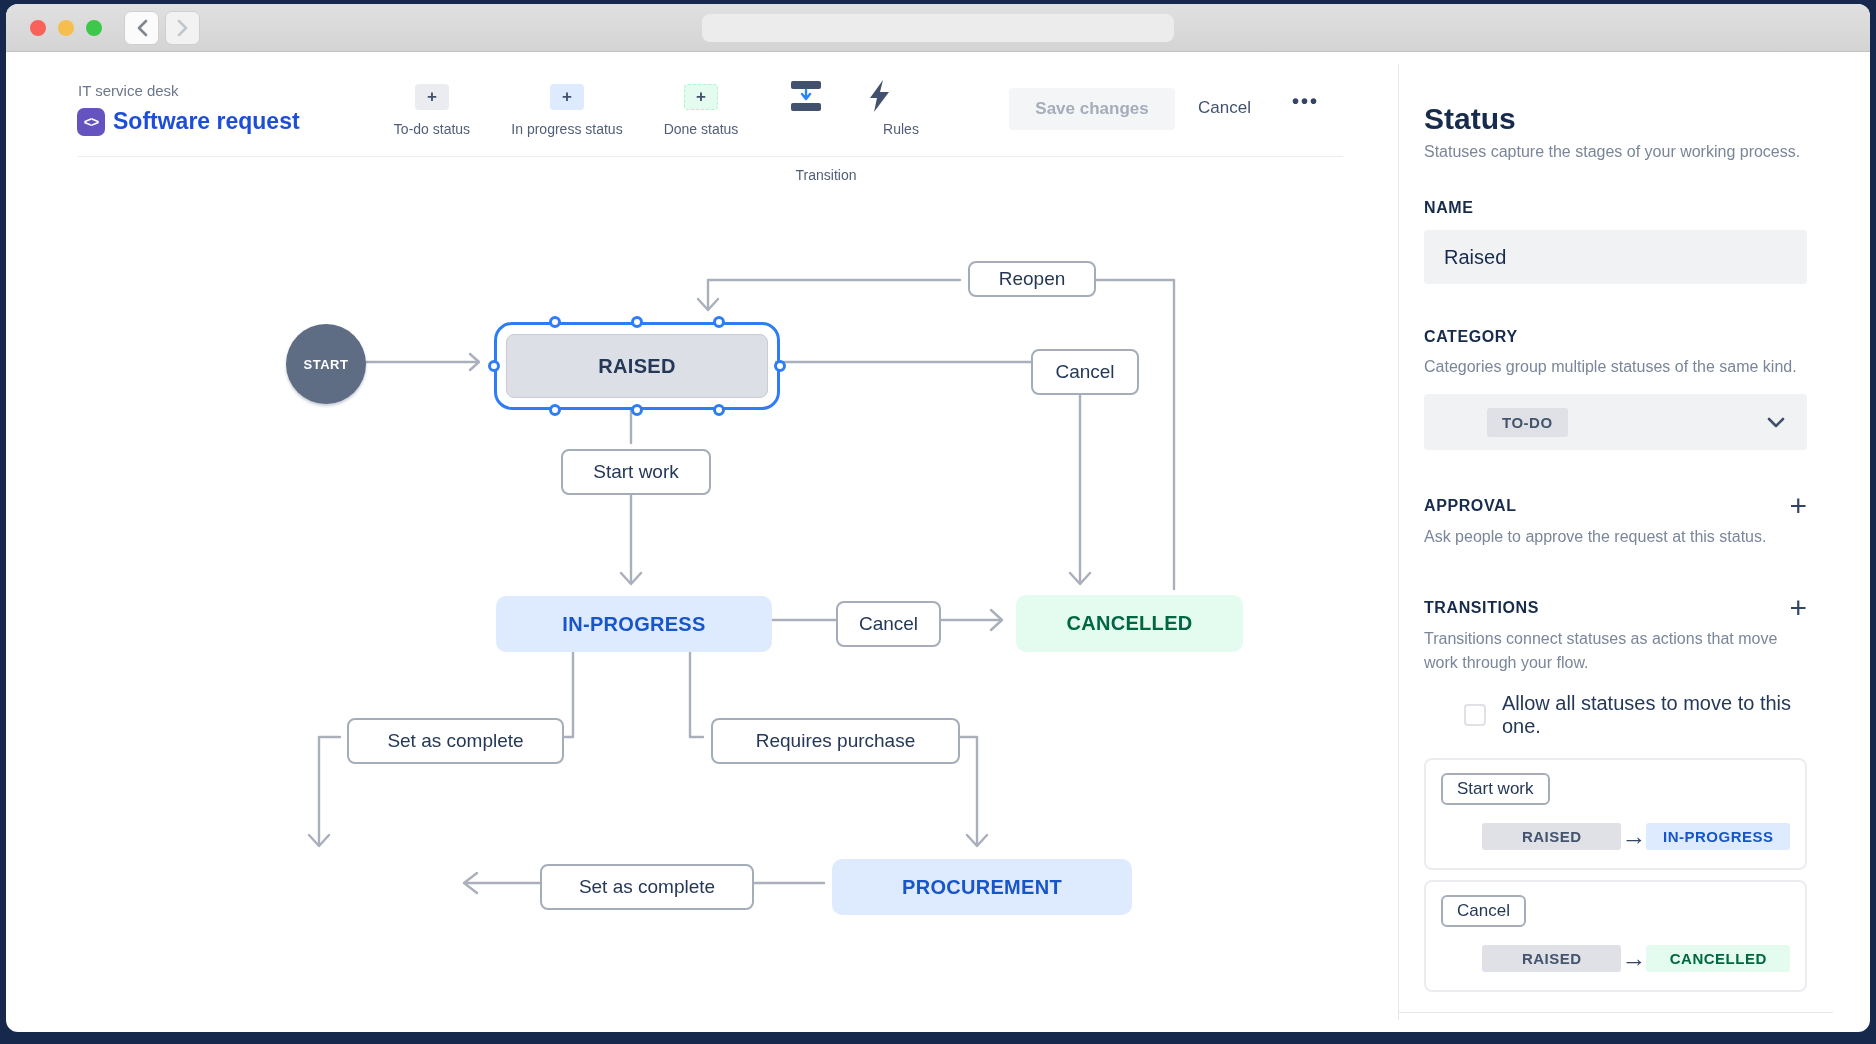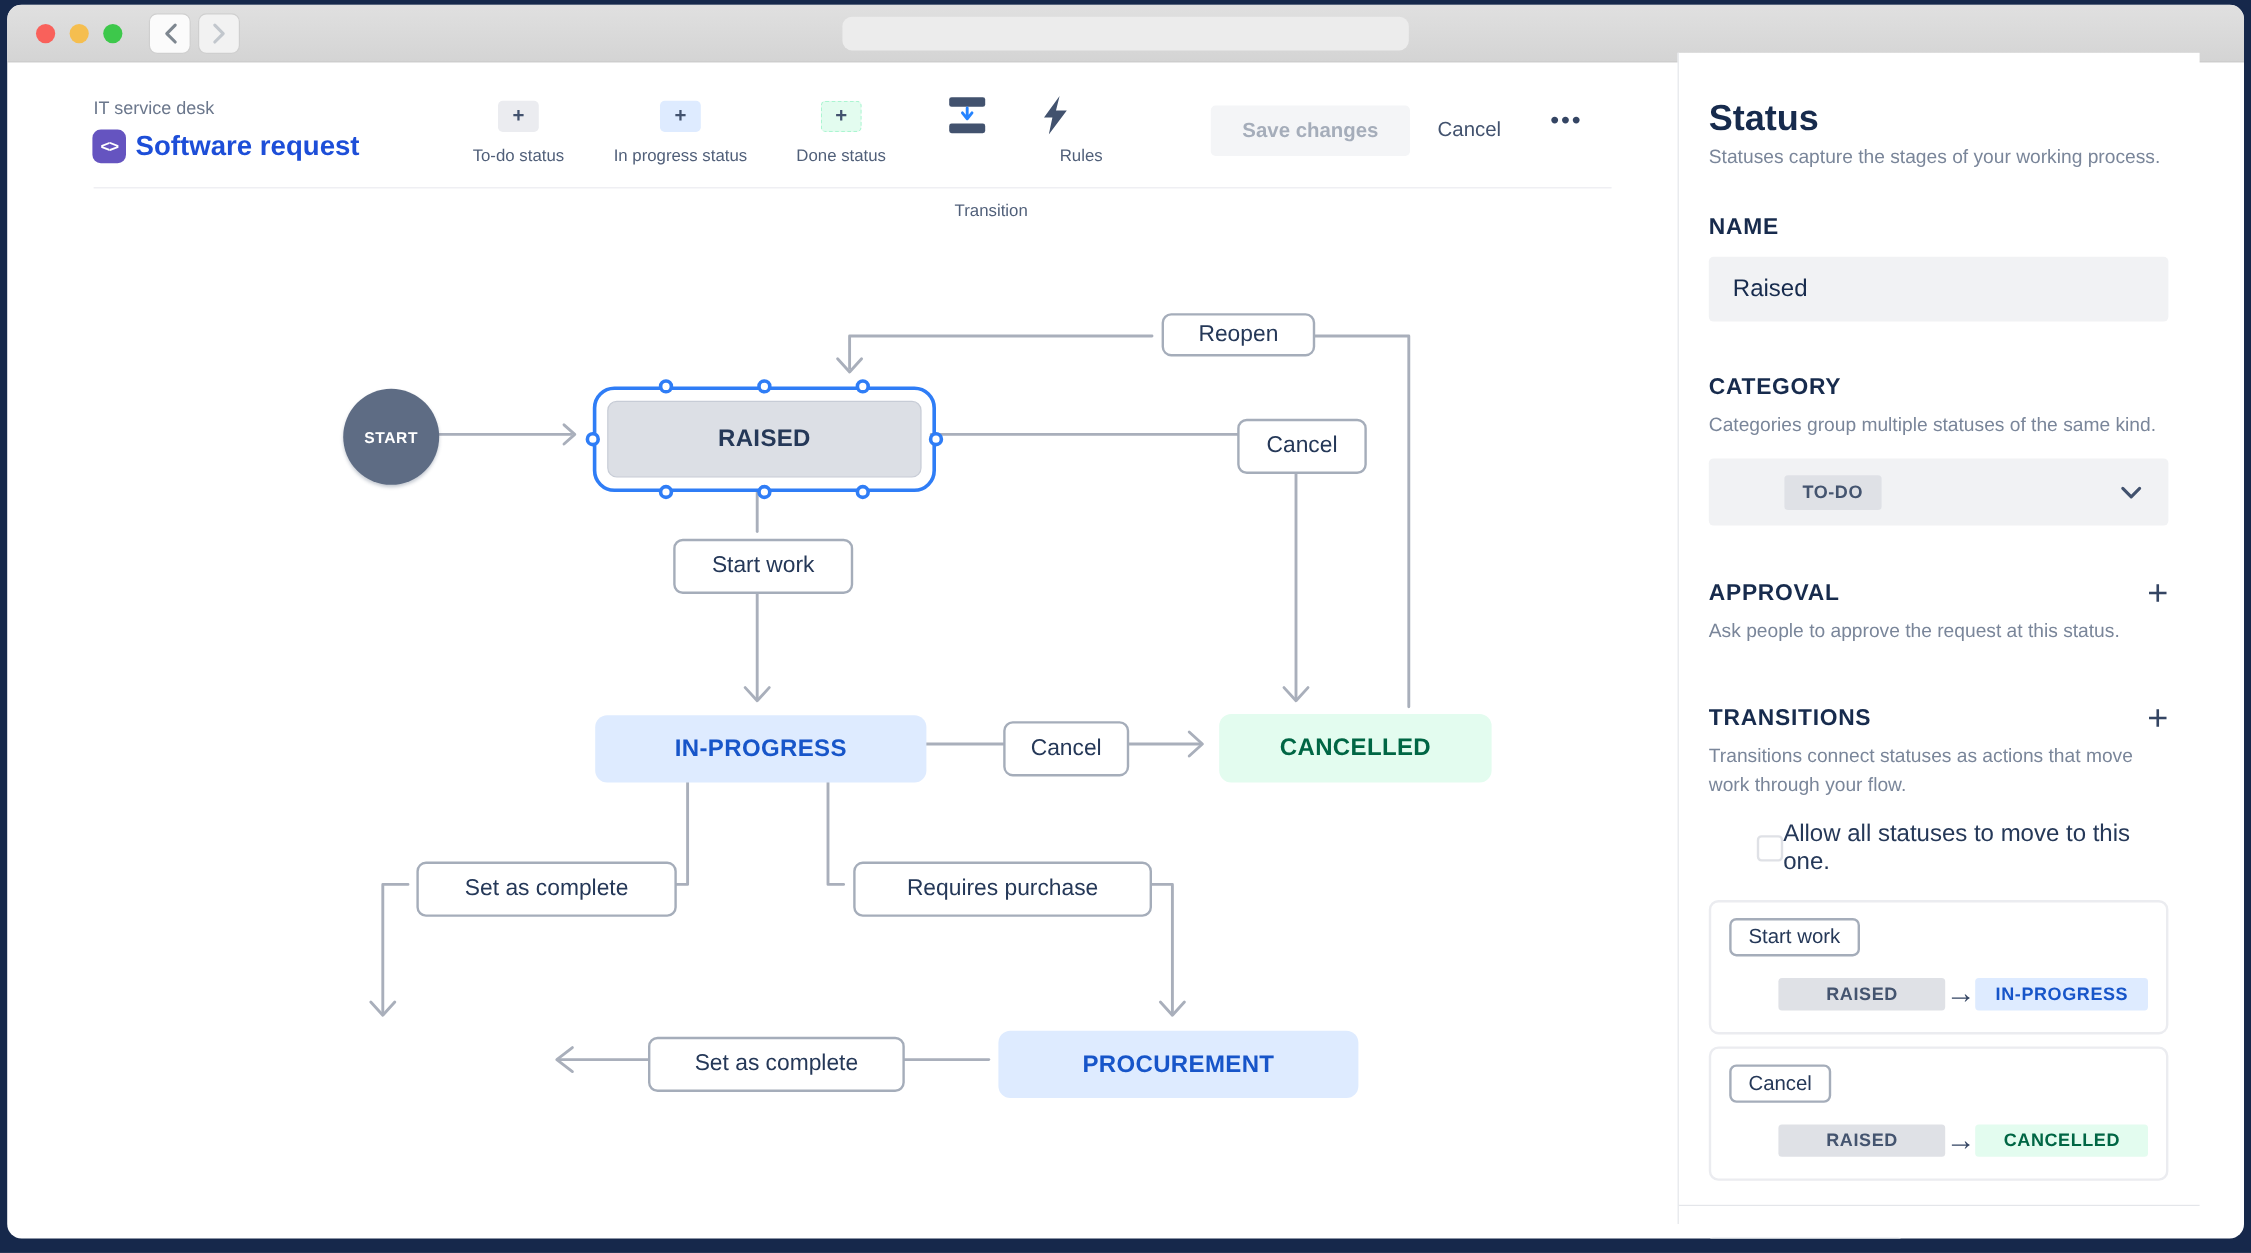--- a/index.html
+++ b/index.html
@@ -60,41 +60,41 @@
   .lb-cancel-mid { left:830px; top:597px; width:105px; height:46px; }
   .lb-setcomplete-l { left:341px; top:714px; width:217px; height:46px; }
   .lb-requires { left:705px; top:714px; width:249px; height:46px; }
   .lb-setcomplete-b { left:534px; top:860px; width:214px; height:46px; }
   .selection { position:absolute; left:488px; top:318px; width:286px; height:88px; border:3px solid #2F7DF6;
     border-radius:18px; z-index:3; pointer-events:none; }
   .handle { position:absolute; width:12px; height:12px; background:#fff; border:3px solid #2F7DF6;
     border-radius:50%; z-index:4; }
 
   
-  .sidebar { position:absolute; left:1392px; top:40px; width:435px; bottom:12px; background:#fff;
+  .sidebar { position:absolute; left:1392px; top:60px; width:435px; bottom:12px; background:#fff;
     border-left:1px solid #E4E6EA; padding:38px 26px 0 25px; }
   .sb-title { font-size:30px; font-weight:bold; color:#172B4D; }
   .sb-subtitle { margin-top:7px; font-size:16px; color:#7A869A; }
-  .sb-label { font-size:19px; font-weight:bold; color:#172B4D; letter-spacing:0.6px; }
+  .sb-label { font-size:16px; font-weight:bold; color:#172B4D; letter-spacing:0.6px; }
   .sb-label-row { display:flex; align-items:center; justify-content:space-between; }
   .sb-plus { font-size:30px; font-weight:300; color:#344563; line-height:20px; cursor:pointer; }
   .sb-desc { margin-top:9px; font-size:16px; color:#7A869A; line-height:1.45; }
   .name-input { margin-top:13px; width:100%; height:54px; background:#F1F2F4; border:none; border-radius:4px;
     padding:0 20px; font-size:20px; color:#172B4D; font-family:inherit; }
   .mt-name { margin-top:38px; } .mt-cat { margin-top:44px; } .mt-appr { margin-top:46px; } .mt-trans { margin-top:50px; }
   .cat-select { margin-top:16px; height:56px; background:#F1F2F4; border-radius:4px; display:flex;
     align-items:center; padding:0 22px; cursor:pointer; }
   .chip { display:inline-block; border-radius:3px; font-size:15px; font-weight:bold; letter-spacing:0.5px;
     text-align:center; color:#44546F; }
   .chip.gray { background:#DFE1E6;margin-left:41px; }
   .chip.blue { background:#DEEBFF; color:#1755C9; }
   .chip.green { background:#E3FCEF; color:#006644; }
   .cat-chip { padding:6px 15px; }
   .cat-chevron { margin-left:auto; }
-  .allow-row { margin-top:18px; display:flex; align-items:center; gap:0;padding-left:40px; }
+  .allow-row { margin-top:18px; display:flex; align-items:center; gap:16px;padding-left:40px; }
   .checkbox { width:22px; height:22px; border:2px solid #DFE1E6; border-radius:4px; background:#fff; cursor:pointer; flex:none; }
   .allow-label { font-size:20px; color:#253858; }
   .cards { margin-top:20px; }
   .t-card { border:2px solid #EBECF0; border-radius:8px; padding:13px 15px 17px; margin-bottom:10px; background:#fff; }
   .t-name { display:inline-block; border:2px solid #A5ADBA; border-radius:6px; padding:4px 14px;
     font-size:17px; color:#253858; }
   .t-row { margin-top:17px; display:flex; align-items:center; justify-content:space-between; }
   .t-chip { width:173px; padding:5px 0; }
   .t-chip.to { width:178px; }
   .t-arrow { font-size:25px; color:#344563; }

